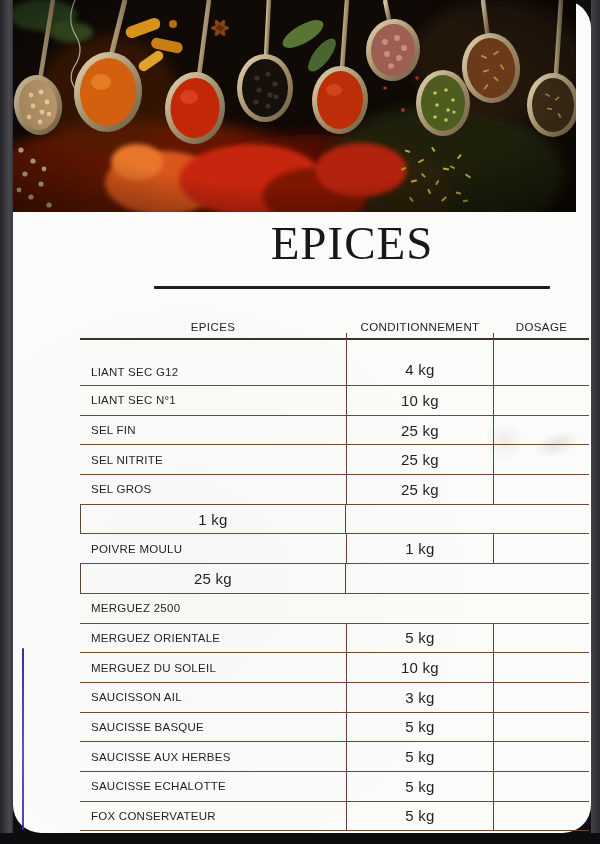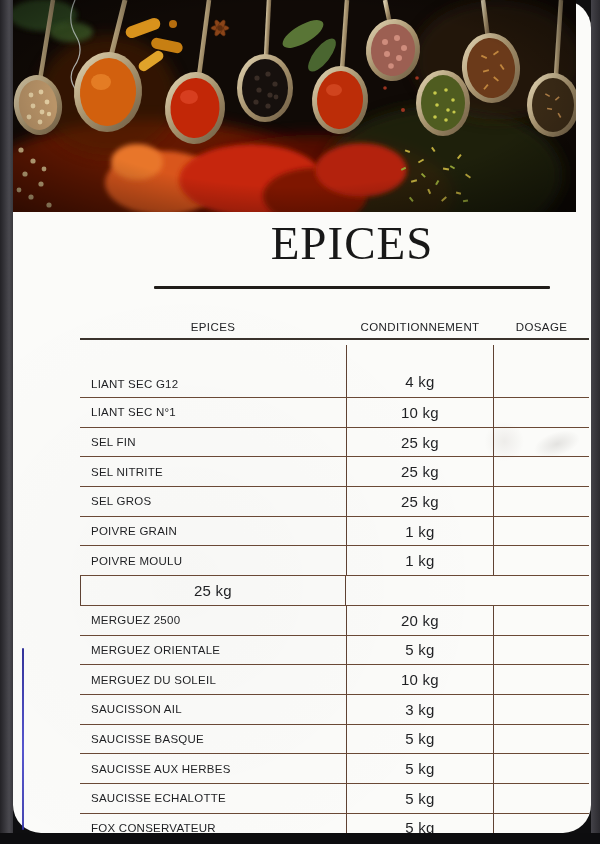--- a/index.html
+++ b/index.html
@@ -38,21 +38,21 @@
   }
   .th{
     text-align:center;font-size:11.5px;letter-spacing:.4px;color:#222326;
     padding-bottom:5px;font-weight:400;
   }
   .trow{
     display:grid;grid-template-columns:266px 148px 95px;
     height:28.7px;align-items:center;
     border-bottom:1.5px solid var(--line);
   }
-  .trow:first-child{height:45px;align-items:end;margin-top:12px;}
+  .trow:first-child{height:45px;align-items:end;}
   .trow:first-child .cell{padding-bottom:7px;}
   .cell{font-size:11.5px;color:#1f2023;letter-spacing:.25px;height:100%;display:flex;align-items:center;}
   .trow:first-child .cell{align-items:flex-end;}
   .c-name{padding-left:11px;}
   .c-cond{border-left:1.5px solid var(--colline);border-right:1.5px solid var(--colline);justify-content:center;font-size:15px;}
   .c-dos{justify-content:center;}
   .pen-mark{position:absolute;left:9px;top:648px;width:2px;height:182px;
     background:linear-gradient(180deg,#1d1d8f,#4343c9 55%,#3232a8);opacity:.9;border-radius:1px;}
   .smudge{position:absolute;left:520px;top:432px;width:48px;height:24px;
     background:radial-gradient(ellipse at center, rgba(120,115,110,.18), rgba(0,0,0,0) 70%);
@@ -294,39 +294,37 @@
     <div class="cell c-dos"></div>
   </div>
 
   <div class="trow">
     <div class="cell c-name">SEL GROS</div>
     <div class="cell c-cond">25 kg</div>
     <div class="cell c-dos"></div>
   </div>
 
   <div class="trow">
-    <div class="cell c-name">POIVRE GRAIN</div>
     <div class="cell c-cond">1 kg</div>
     <div class="cell c-dos"></div>
   </div>
 
   <div class="trow">
     <div class="cell c-name">POIVRE MOULU</div>
     <div class="cell c-cond">1 kg</div>
     <div class="cell c-dos"></div>
   </div>
 
   <div class="trow">
     <div class="cell c-cond">25 kg</div>
     <div class="cell c-dos"></div>
   </div>
 
   <div class="trow">
     <div class="cell c-name">MERGUEZ 2500</div>
-    <div class="cell c-cond">20 kg</div>
     <div class="cell c-dos"></div>
   </div>
 
   <div class="trow">
     <div class="cell c-name">MERGUEZ ORIENTALE</div>
     <div class="cell c-cond">5 kg</div>
     <div class="cell c-dos"></div>
   </div>
 
   <div class="trow">

